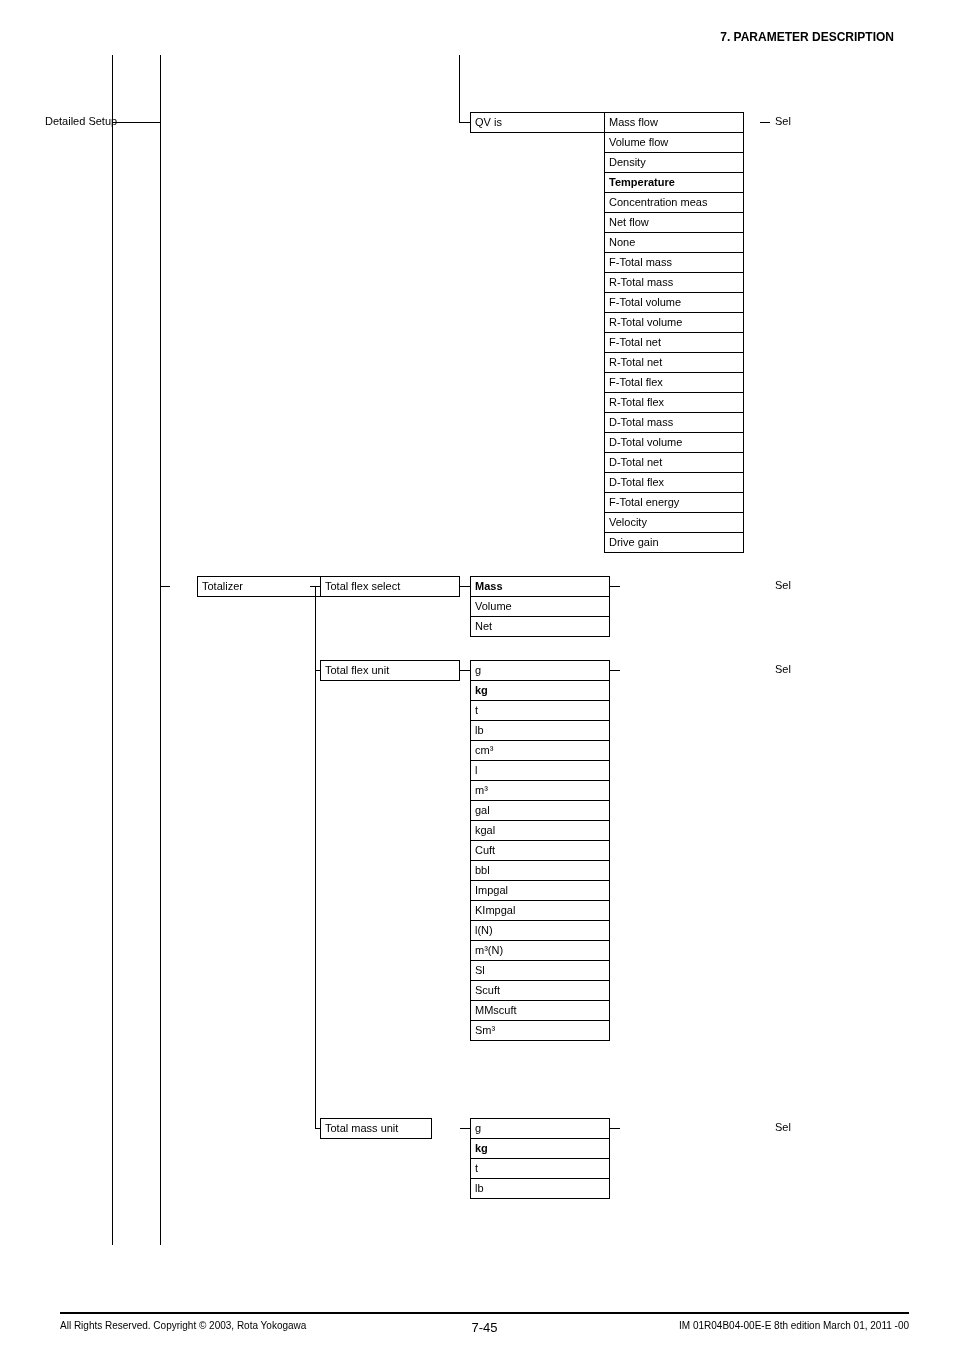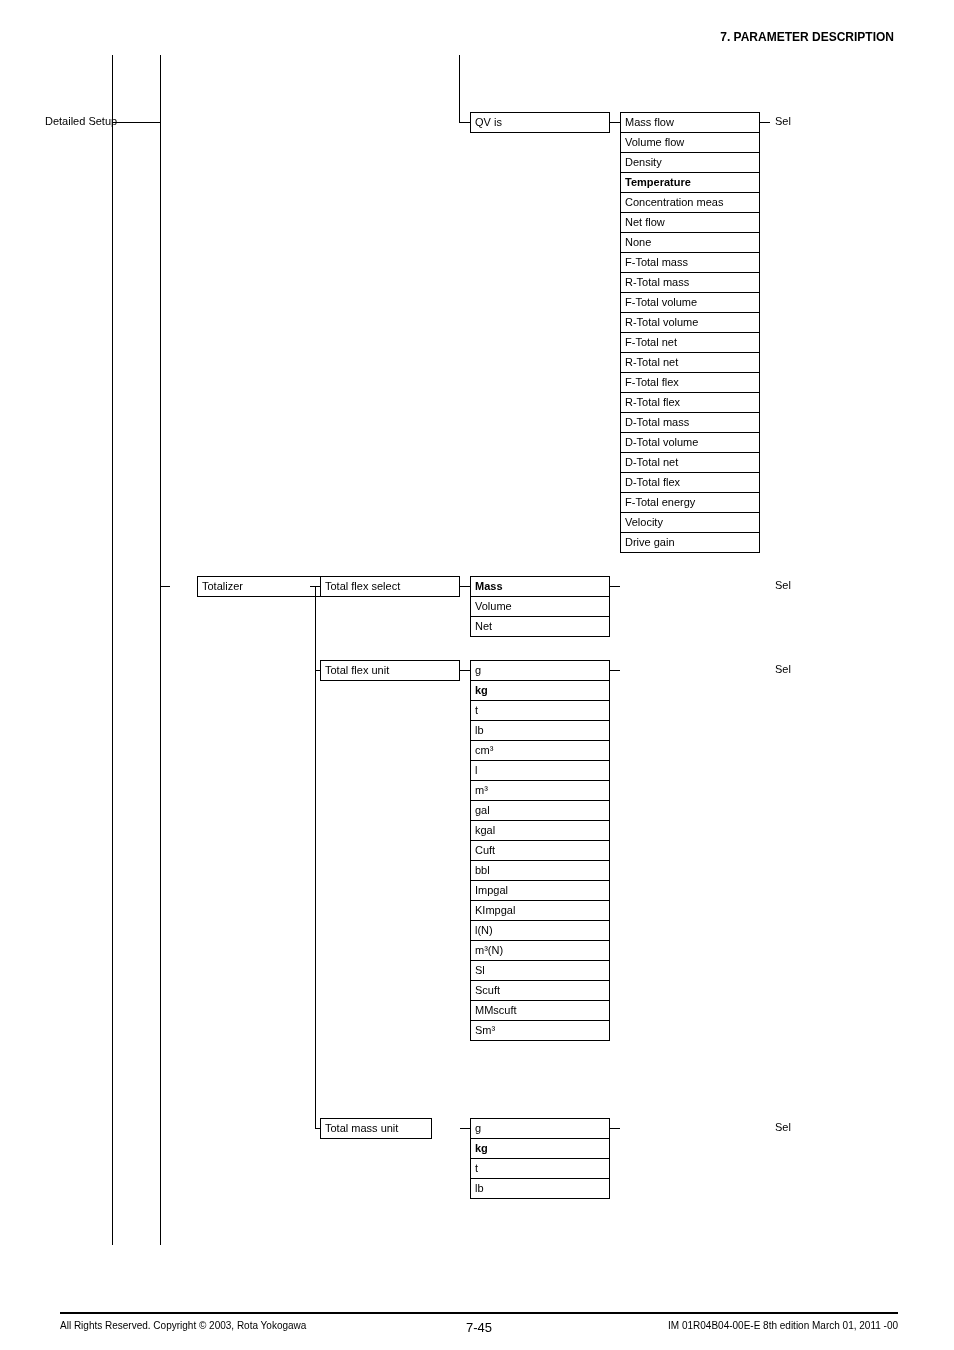--- a/index.html
+++ b/index.html
@@ -64,21 +64,21 @@
     font-weight: bold;
   }
   .sel {
     position: absolute;
     font-size: 11px;
   }
   .footer {
     position: absolute;
     bottom: 30px;
     left: 60px;
-    right: 56px;
+    right: 45px;
     border-top: 2px solid #000;
     padding-top: 6px;
     font-size: 10px;
   }
   .footer .left {
     position: absolute;
     left: 0;
   }
   .footer .center {
     position: absolute;
@@ -107,21 +107,21 @@
     <div class="tree-line-h" style="left:52px; top:37px; width:48px;"></div>
 
     <div class="tree-line-v" style="left:399px; top:-30px; height:67px;"></div>
     <div class="tree-line-h" style="left:399px; top:37px; width:11px;"></div>
 
     <div class="box-col" style="left:410px; top:27px; width:140px;border-radius:6px;">
       <div class="box">QV is</div>
     </div>
     <div class="tree-line-h" style="left:550px; top:37px; width:10px;"></div>
 
-    <div class="box-col" style="left:560px; top:27px; width:140px;" id="qv-options">
+    <div class="box-col" style="left:544px; top:27px; width:140px;" id="qv-options">
         <div class="box">Mass flow</div>
         <div class="box">Volume flow</div>
         <div class="box">Density</div>
         <div class="box bold">Temperature</div>
         <div class="box">Concentration meas</div>
         <div class="box">Net flow</div>
         <div class="box">None</div>
         <div class="box">F-Total mass</div>
         <div class="box">R-Total mass</div>
         <div class="box">F-Total volume</div>

